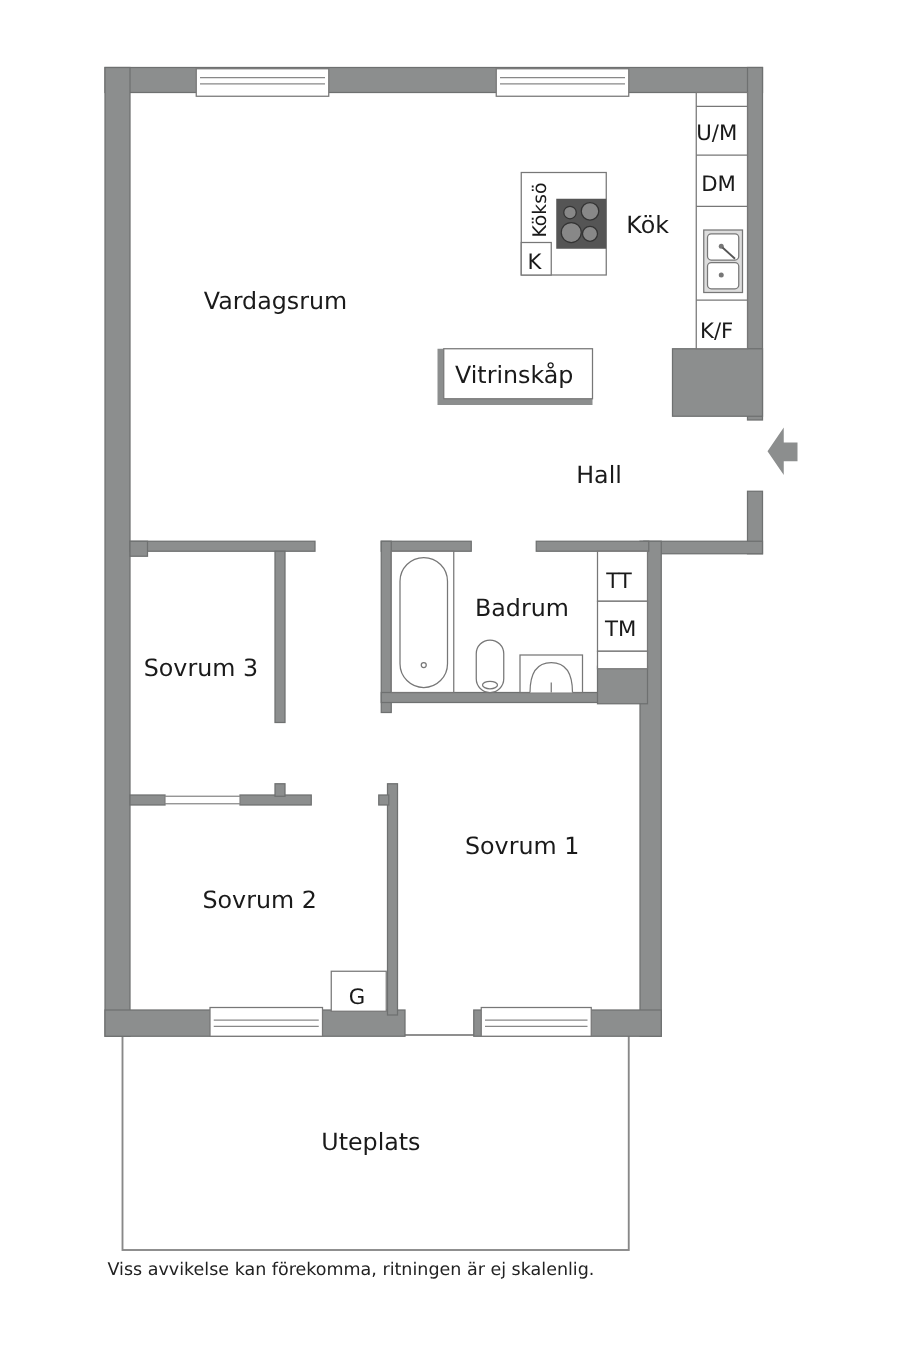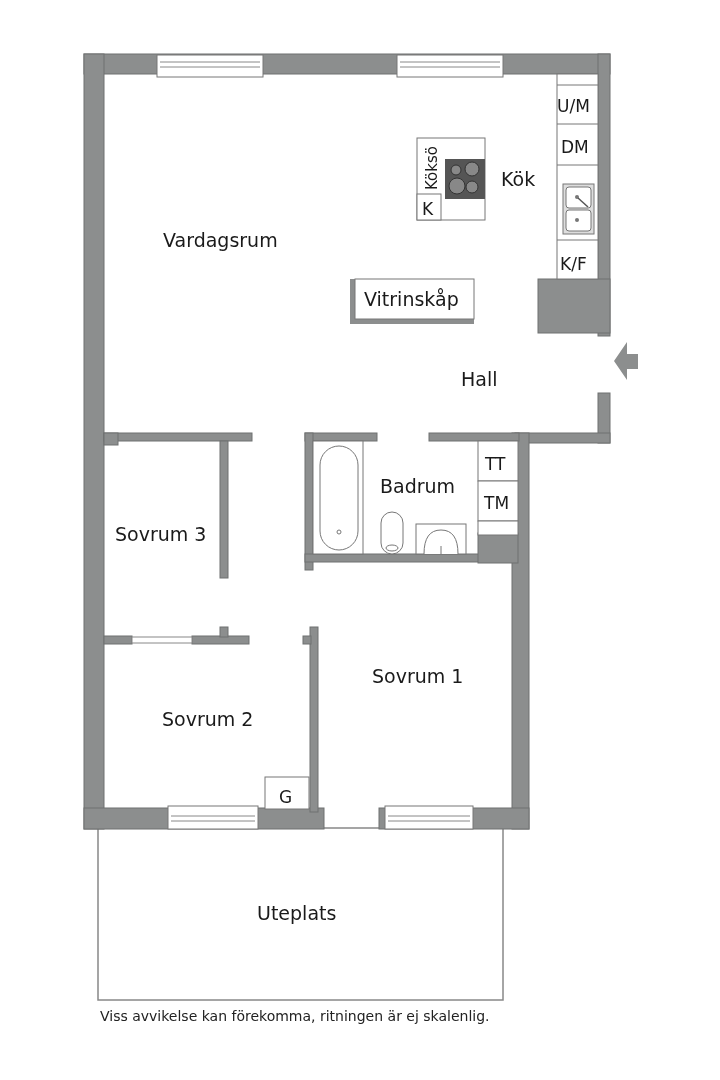--- a/index.html
+++ b/index.html
@@ -1,19 +1,19 @@
 <!DOCTYPE html>
 <html><head>
 <meta charset="utf-8">
 <style>
   html, body { margin:0; padding:0; background:#ffffff; }
   body { width:720px; height:1080px; position:relative; overflow:hidden; font-family:"DejaVu Sans", sans-serif; }
   svg { position:absolute; left:0; top:0; }
   .lbl { font-family:"DejaVu Sans", sans-serif; fill:#1a1a1a; }
-  #footnote { position:absolute; left:100px; top:1008px; font-size:14px; color:#222; font-family:"DejaVu Sans", sans-serif; }
+  #footnote { position:absolute; left:86px; top:1008px; font-size:14px; color:#222; font-family:"DejaVu Sans", sans-serif; }
 </style>
 </head>
 <body>
 
 <svg width="720" height="1080" viewBox="0 0 720 1080">
 
   <rect x="98" y="828" width="405" height="172" fill="none" stroke="#888" stroke-width="1.5"></rect>
 
   <g fill="#8c8e8e" stroke="#6e7070" stroke-width="1">
 

